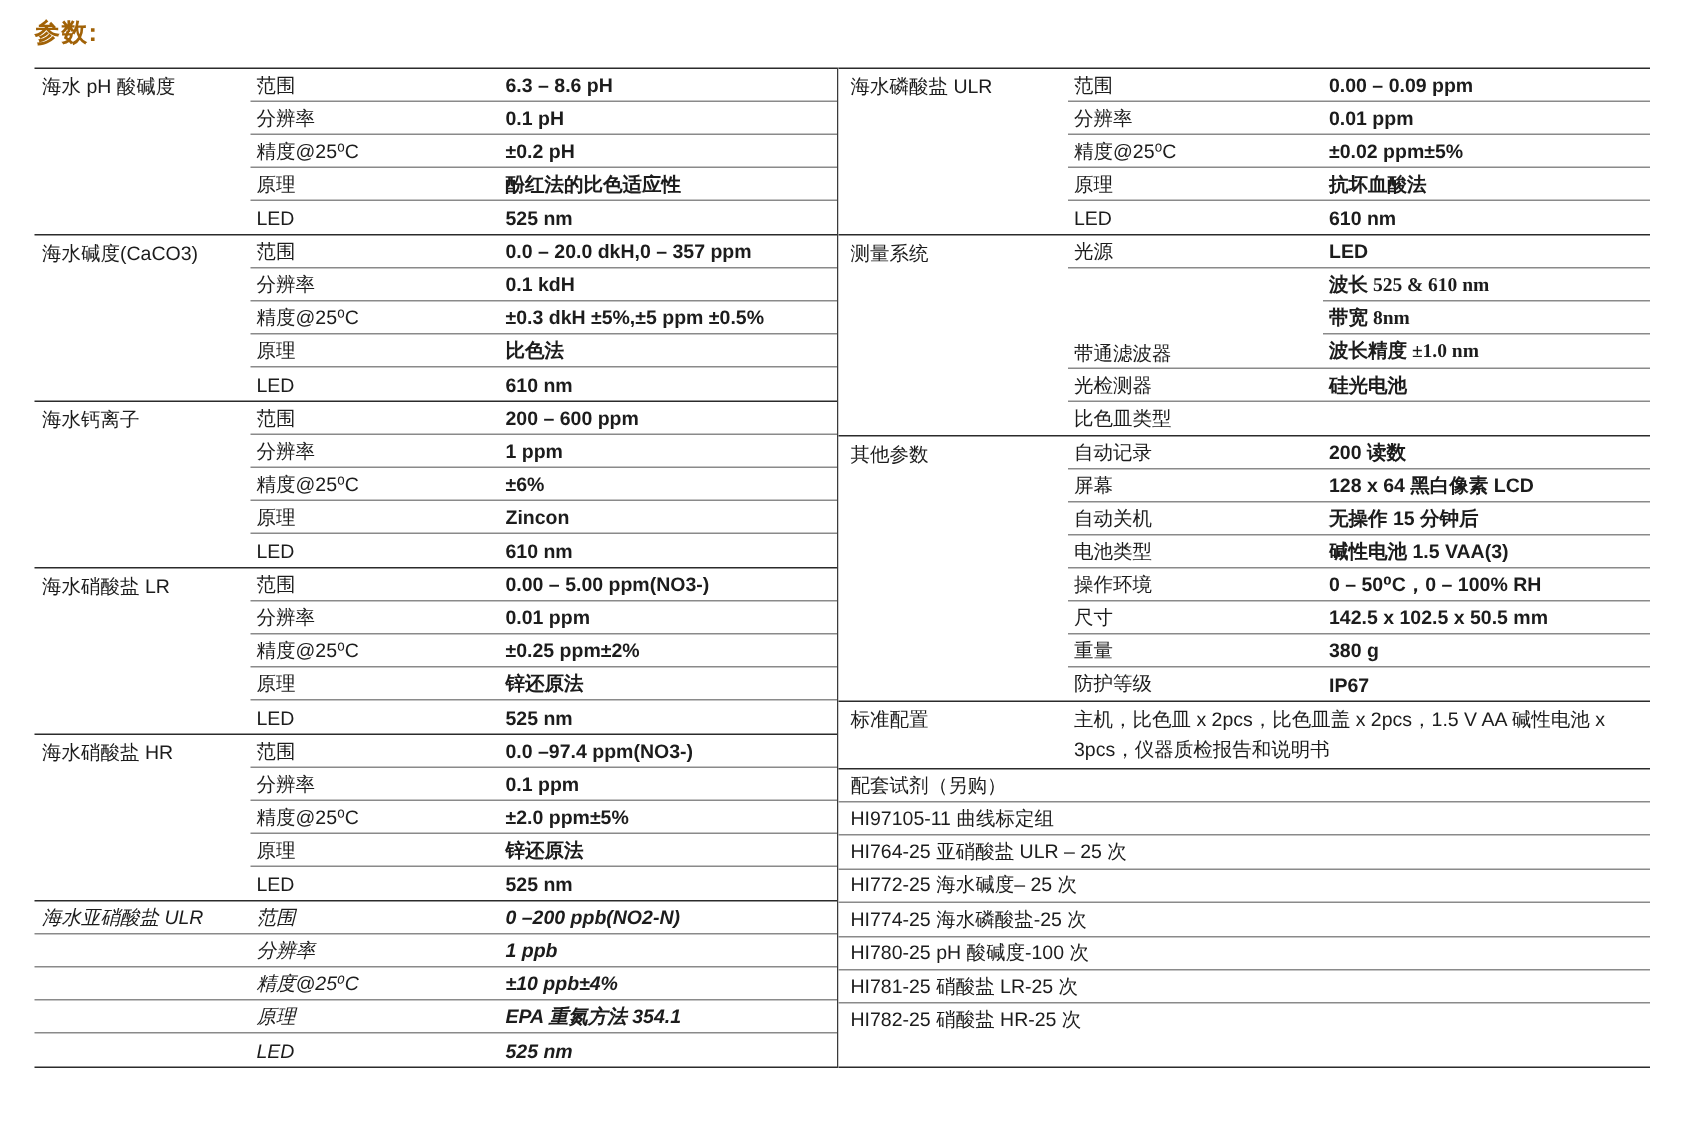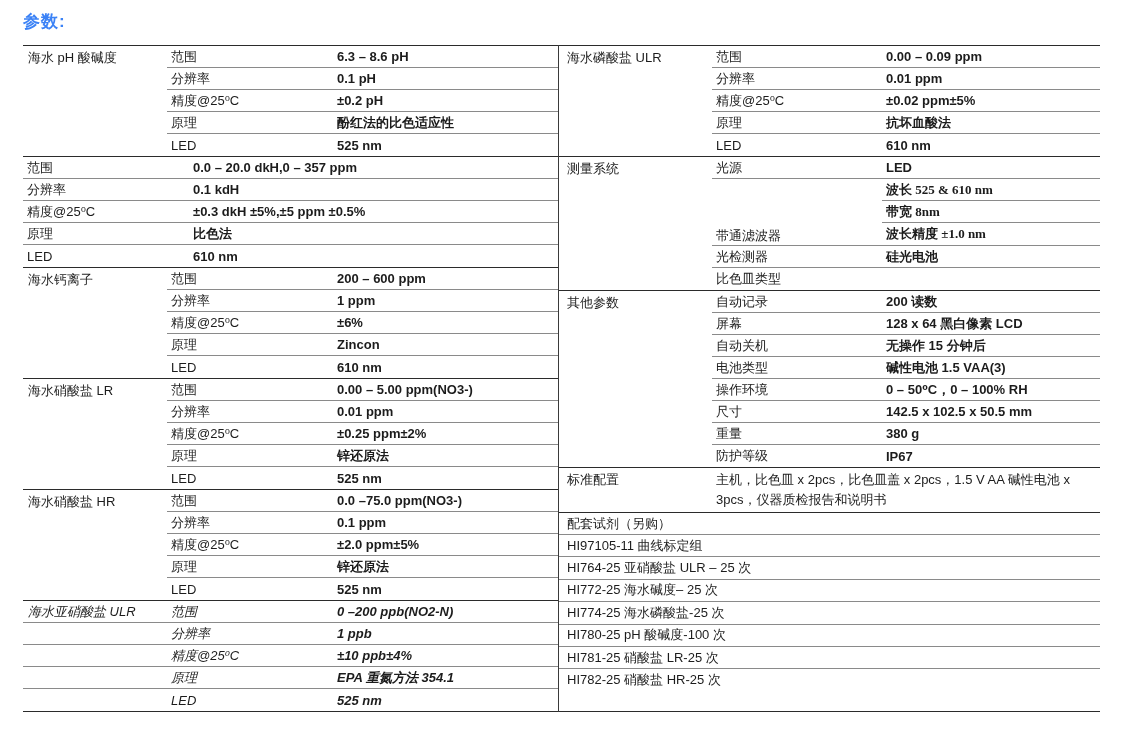--- a/index.html
+++ b/index.html
@@ -12,21 +12,21 @@
     font-family: "Liberation Sans", "DejaVu Sans", sans-serif;
     color: #1c1c1c;
     overflow: hidden;
   }
   .title {
     position: absolute;
     left: 23px;
     top: 10px;
     font-size: 17px;
     font-weight: bold;
-    color: #3b82f6;
+    color: #a16207;
     letter-spacing: 1px;
   }
   .spec-table {
     position: absolute;
     left: 23px;
     top: 45px;
     width: 1077px;
     display: flex;
     align-items: stretch;
     font-size: 13px;
@@ -131,20 +131,21 @@
             <div class="v">酚红法的比色适应性</div>
           </div>
           <div class="row">
             <div class="p">LED</div>
             <div class="v">525 nm</div>
           </div>
         </div>
       </div>
 
       <div class="half-group">
+        <div class="gname">海水碱度(CaCO3)</div>
         <div class="grows">
           <div class="row">
             <div class="p">范围</div>
             <div class="v">0.0 – 20.0 dkH,0 – 357 ppm</div>
           </div>
           <div class="row">
             <div class="p">分辨率</div>
             <div class="v">0.1 kdH</div>
           </div>
           <div class="row">
@@ -212,21 +213,21 @@
             <div class="v">525 nm</div>
           </div>
         </div>
       </div>
 
       <div class="half-group">
         <div class="gname">海水硝酸盐 HR</div>
         <div class="grows">
           <div class="row">
             <div class="p">范围</div>
-            <div class="v">0.0 –75.0 ppm(NO3-)</div>
+            <div class="v">0.0 –97.4 ppm(NO3-)</div>
           </div>
           <div class="row">
             <div class="p">分辨率</div>
             <div class="v">0.1 ppm</div>
           </div>
           <div class="row">
             <div class="p">精度@25⁰C</div>
             <div class="v">±2.0 ppm±5%</div>
           </div>
           <div class="row">

